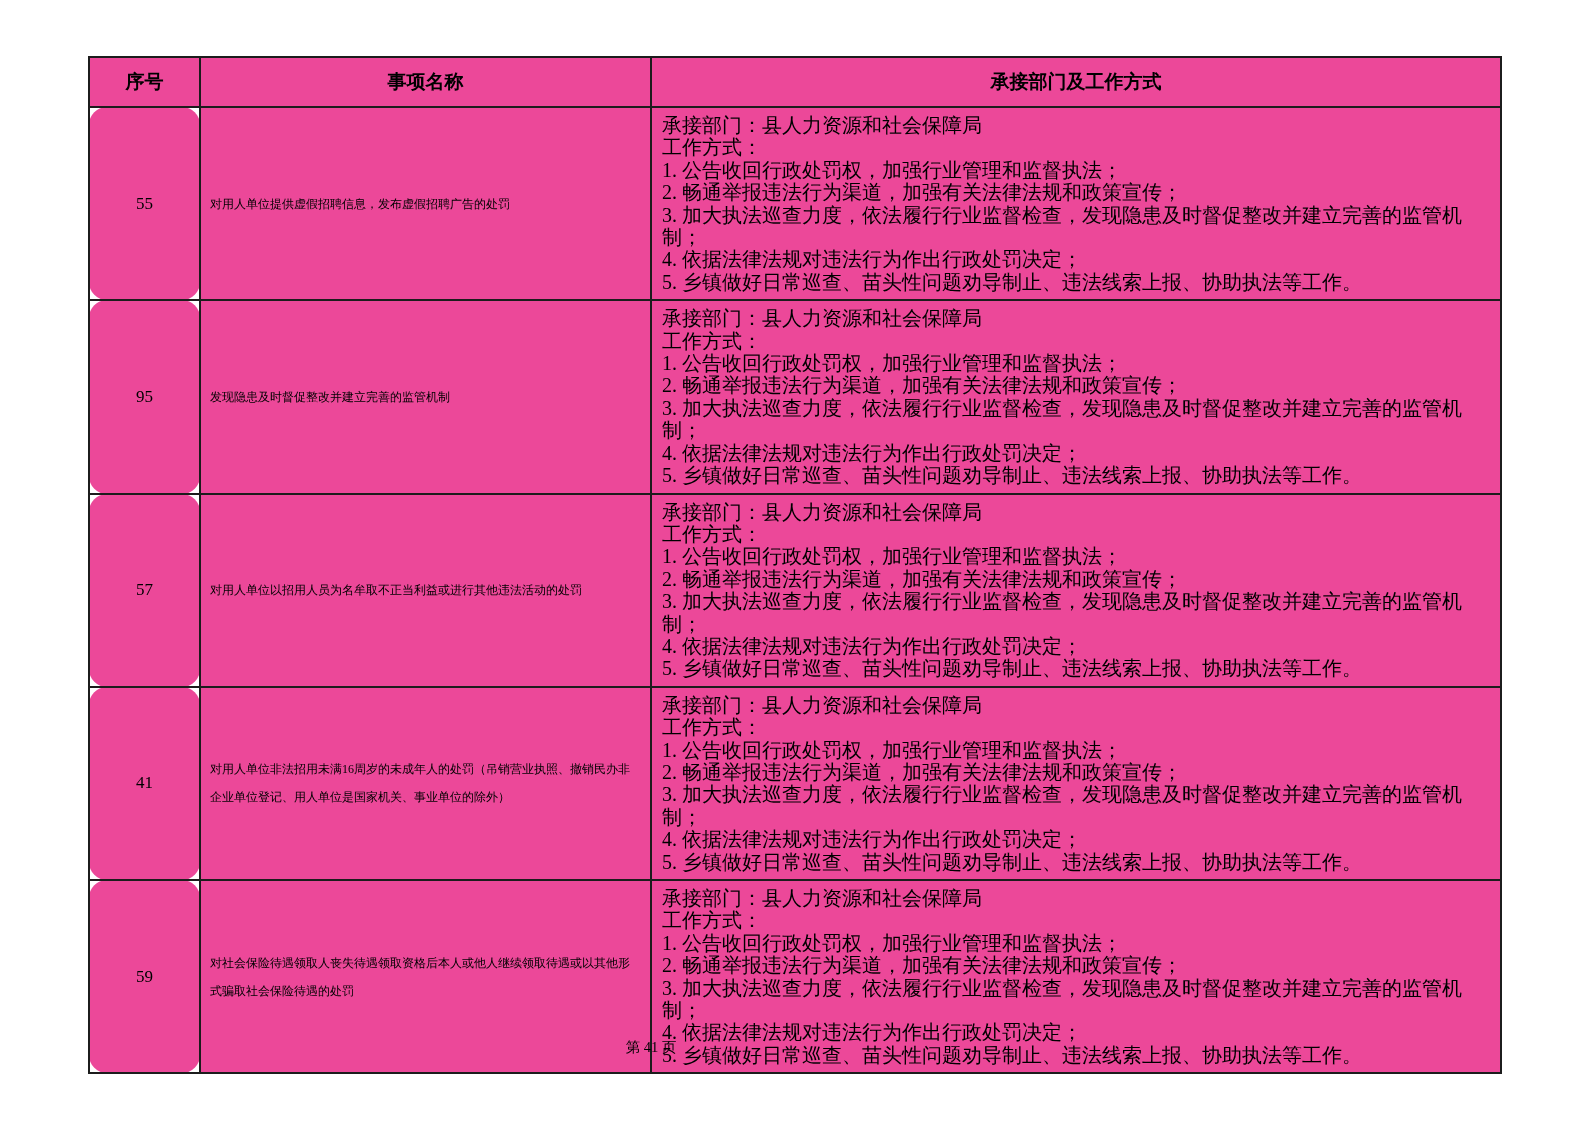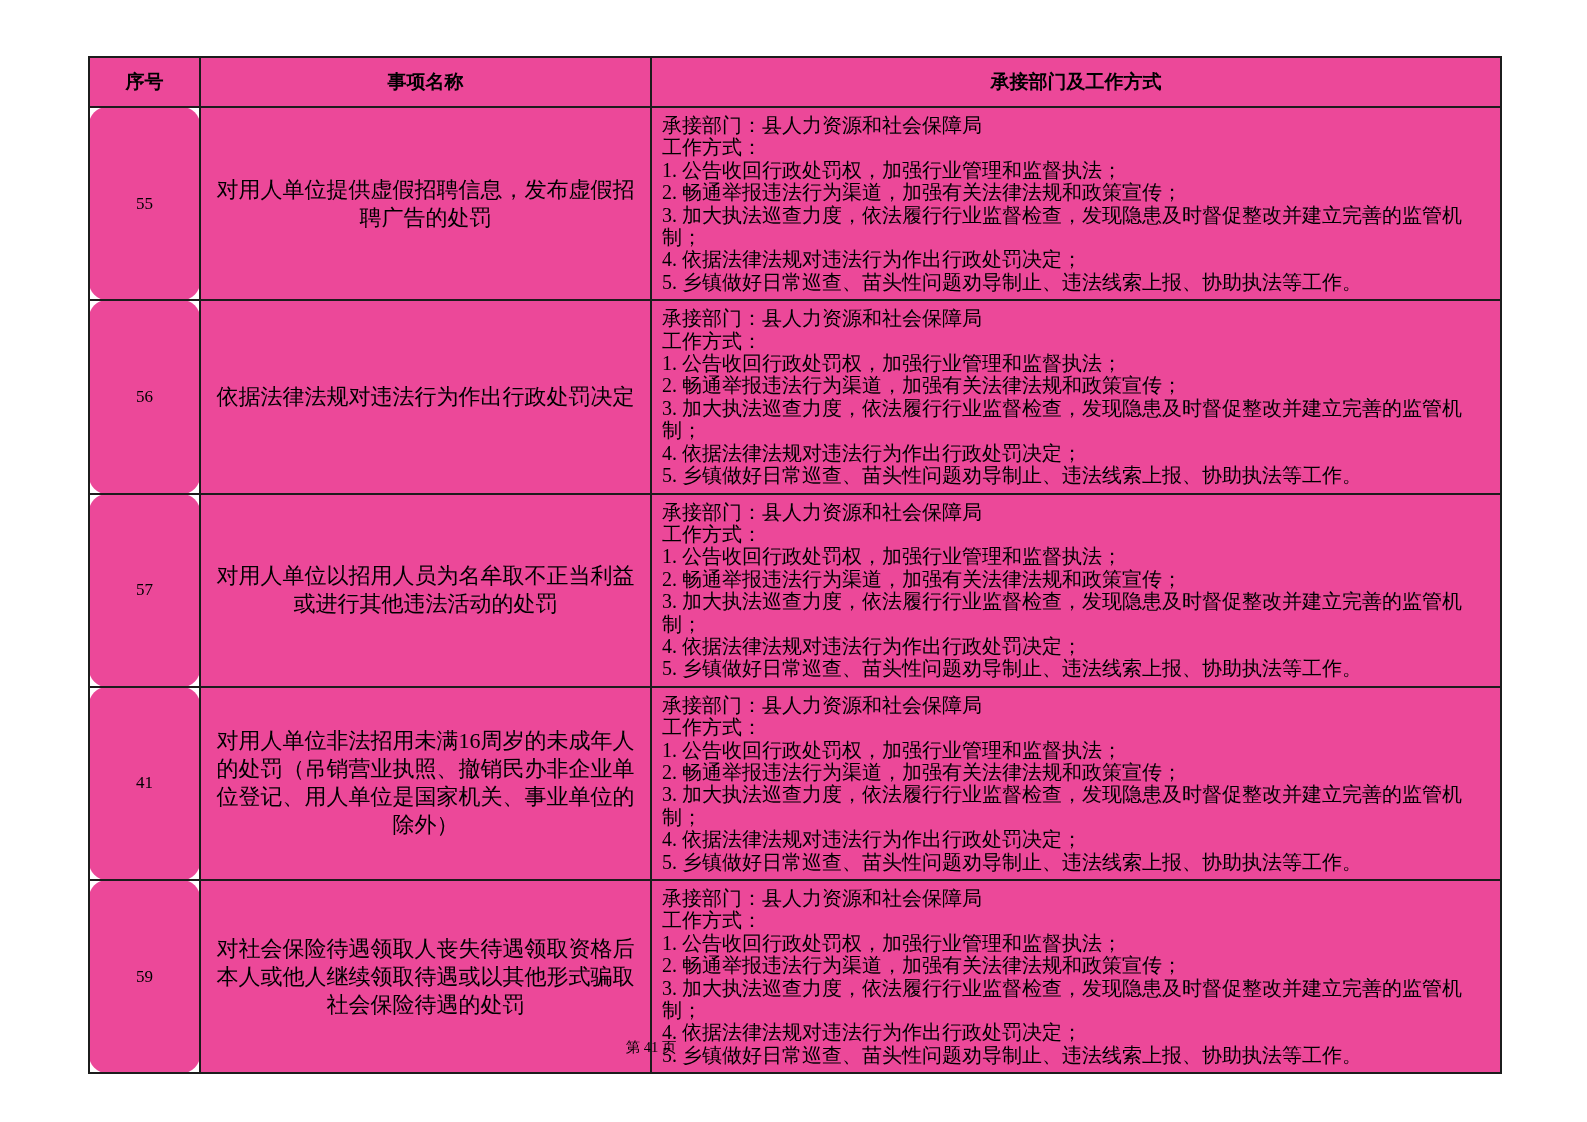--- a/index.html
+++ b/index.html
@@ -34,24 +34,24 @@
   }
   .cell-num {
     text-align: center;
     vertical-align: middle;
     font-size: 17px;
     padding: 0;
     border-radius: 18px;
   }
   .cell-name {
     vertical-align: middle;
-    font-size: 22px;
+    font-size: 12px;
     line-height: 28px;
     padding: 6px 9px;
-    text-align: center;
+    text-align: left;
     margin-top: 8px;
   }
   .cell-dept {
     vertical-align: middle;
     font-size: 20px;
     line-height: 22.4px;
     padding: 6px 10px;
     text-align: left;
   }
   .cell-dept .detail-line { white-space: normal; }
@@ -93,22 +93,22 @@
         <div class="detail-line">承接部门：县人力资源和社会保障局</div>
         <div class="detail-line">工作方式：</div>
         <div class="detail-line">1. 公告收回行政处罚权，加强行业管理和监督执法；</div>
         <div class="detail-line">2. 畅通举报违法行为渠道，加强有关法律法规和政策宣传；</div>
         <div class="detail-line">3. 加大执法巡查力度，依法履行行业监督检查，发现隐患及时督促整改并建立完善的监管机制；</div>
         <div class="detail-line">4. 依据法律法规对违法行为作出行政处罚决定；</div>
         <div class="detail-line">5. 乡镇做好日常巡查、苗头性问题劝导制止、违法线索上报、协助执法等工作。</div>
       </td>
     </tr>
     <tr class="row-56">
-      <td class="cell-num">56</td>
-      <td class="cell-name">依据法律法规对违法行为作出行政处罚决定</td>
+      <td class="cell-num">95</td>
+      <td class="cell-name">发现隐患及时督促整改并建立完善的监管机制</td>
       <td class="cell-dept">
         <div class="detail-line">承接部门：县人力资源和社会保障局</div>
         <div class="detail-line">工作方式：</div>
         <div class="detail-line">1. 公告收回行政处罚权，加强行业管理和监督执法；</div>
         <div class="detail-line">2. 畅通举报违法行为渠道，加强有关法律法规和政策宣传；</div>
         <div class="detail-line">3. 加大执法巡查力度，依法履行行业监督检查，发现隐患及时督促整改并建立完善的监管机制；</div>
         <div class="detail-line">4. 依据法律法规对违法行为作出行政处罚决定；</div>
         <div class="detail-line">5. 乡镇做好日常巡查、苗头性问题劝导制止、违法线索上报、协助执法等工作。</div>
       </td>
     </tr>

